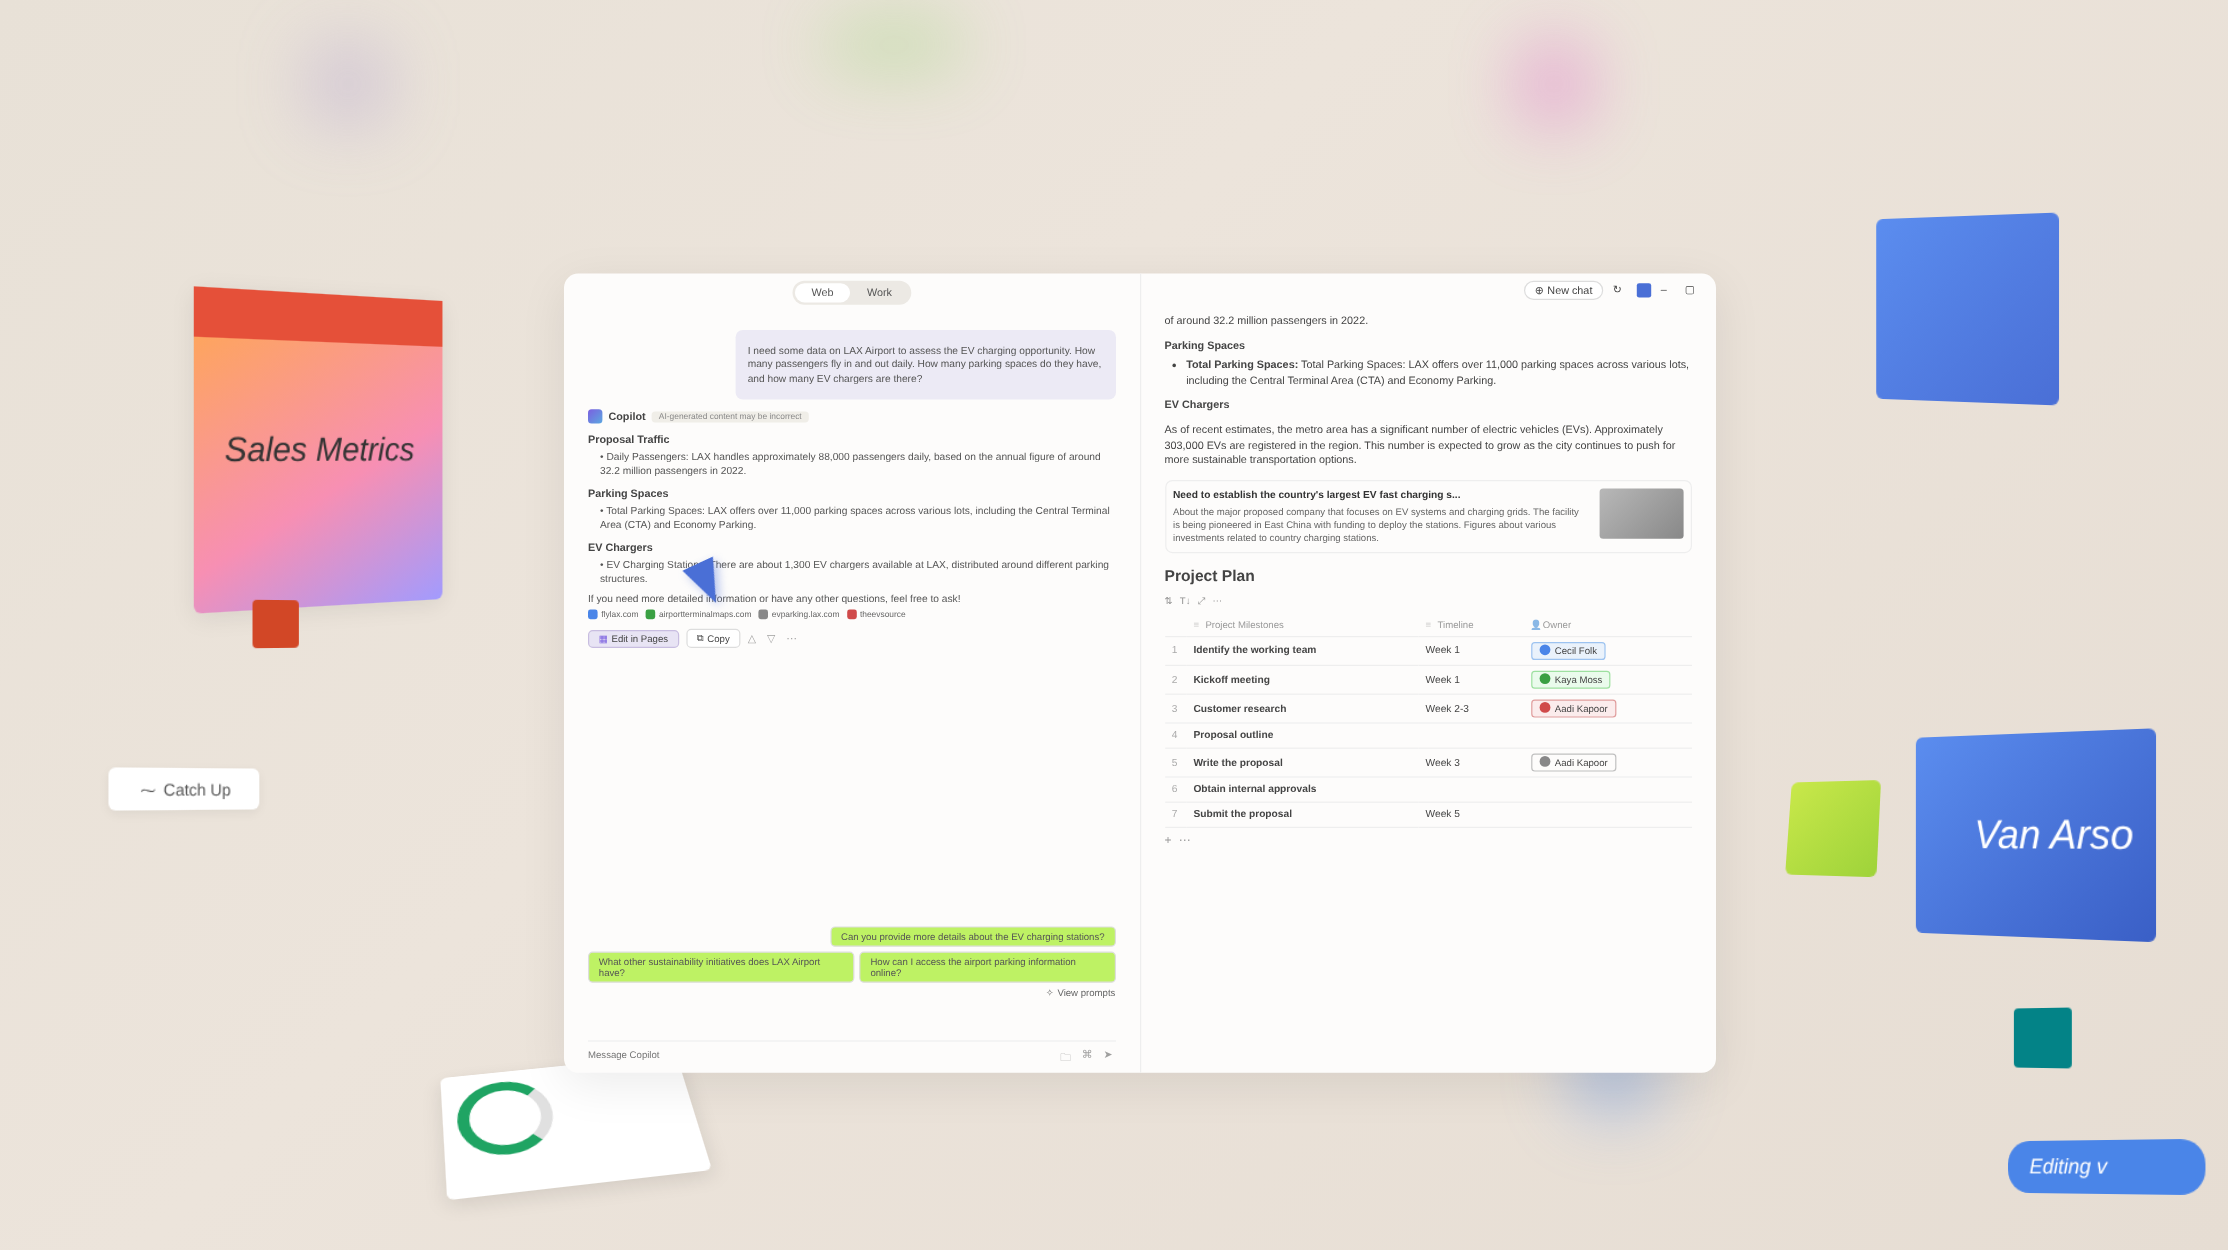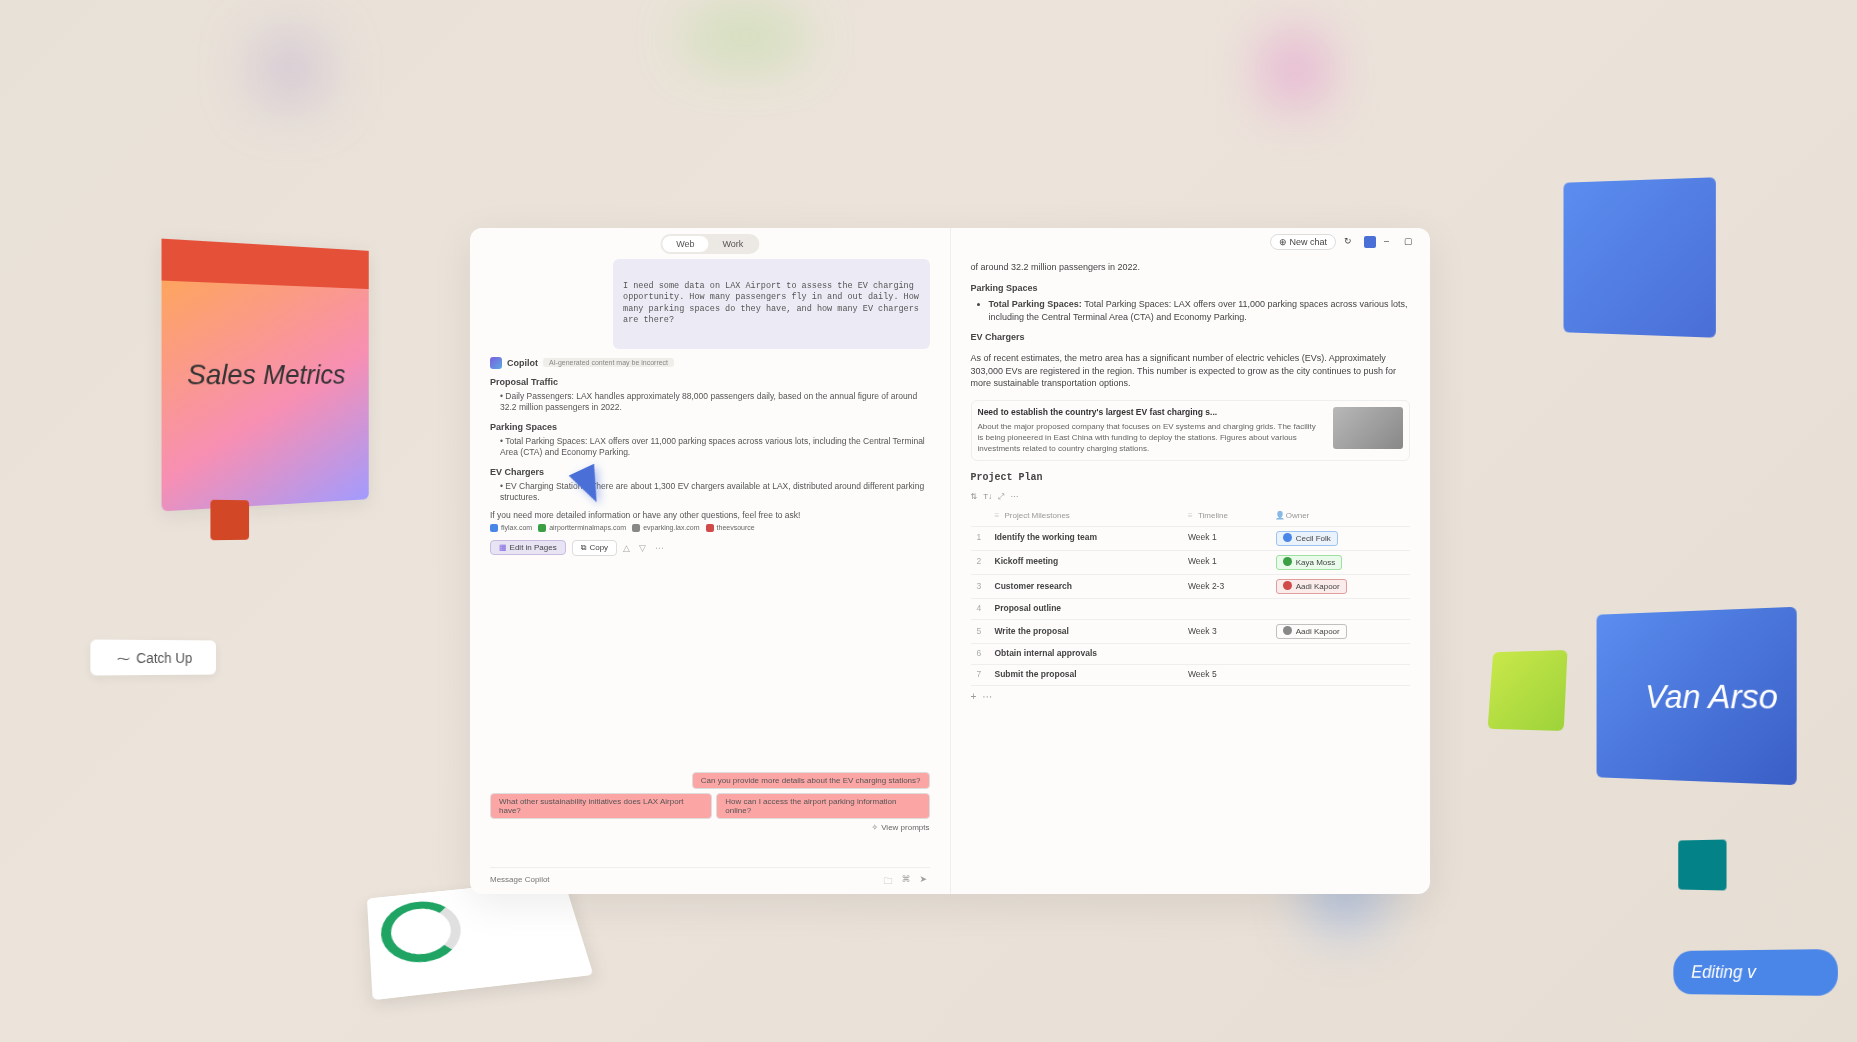--- a/index.html
+++ b/index.html
@@ -54,21 +54,21 @@
 .top-tabs { position: absolute; top: 6px; left: 50%; transform: translateX(-50%); display: flex; background: #ece9e4; border-radius: 12px; padding: 2px; font-size: 9px; }
 .top-tab { padding: 3px 14px; border-radius: 11px; color: #555; cursor: pointer; }
 .top-tab.active { background: #fff; }
 
 
 .hdr-ctrl { position: absolute; top: 6px; right: 14px; display: flex; gap: 8px; align-items: center; font-size: 9px; }
 .btn-newchat { border: 1px solid #ddd; border-radius: 10px; padding: 2px 8px; background:#fff; display:flex; align-items:center; gap:3px; cursor:pointer;}
 .hdr-icon { width: 12px; height: 12px; display:inline-block; }
 
 
-.user-msg { background: #eceaf5; border-radius: 6px; padding: 22px 10px; margin: 16px 0 8px auto; width: 72%; font-size: 8.5px; line-height: 1.35; color:#555;font-family:Liberation Mono, monospace;}
+.user-msg { background: #eceaf5; border-radius: 6px; padding: 12px 10px; margin: 32px 0 8px auto; width: 72%; font-size: 8.5px; line-height: 1.35; color:#555;}
 .copilot-hdr { display: flex; align-items: center; gap: 5px; margin: 6px 0 4px 0; font-size: 9px; }
 .copilot-icon { width: 12px; height: 12px; background: linear-gradient(135deg,#7b5fe0,#5ba8e0); border-radius: 3px; }
 .tag { background: #f0eee8; border-radius: 3px; padding: 1px 6px; font-size: 7px; color:#888; }
 .section-h { font-weight: 600; font-size: 9px; margin: 8px 0 4px 0; }
 .bullet { font-size: 8.5px; margin-left: 10px; margin-bottom: 3px; line-height: 1.35; color:#555;}
 .bullet::before { content: '• '; }
 .action-row { display: flex; gap: 6px; margin: 8px 0; align-items: center; flex-wrap:wrap;}
 .pill-btn { border: 1px solid #ddd; border-radius: 4px; padding: 2px 8px; font-size: 8px; display: flex; align-items:center; gap:3px; background:#fff; cursor:pointer;}
 .pill-primary { background: #e8e4f4; border-color: #c8bde0; }
 .ref-chip { display:inline-flex; align-items:center; gap:3px; font-size:7px; color:#666; }
@@ -76,37 +76,37 @@
 .cursor-3d {
   position: absolute; left: 105px; top: 240px;
   width: 0; height: 0;
   border-left: 14px solid transparent;
   border-right: 14px solid transparent;
   border-top: 36px solid #4a6fd6;
   transform: rotate(-25deg);
   filter: drop-shadow(2px 4px 4px rgba(74,111,214,0.4));
 }
 .suggestions { position: absolute; bottom: 62px; right: 20px; left: 20px; display:flex; flex-direction:column; gap:4px; align-items:flex-end;}
-.sug-chip { border:1px solid #ddd; border-radius:4px; padding:3px 8px; font-size:8px; color:#555; background:#fca5a5; cursor:pointer; }
+.sug-chip { border:1px solid #ddd; border-radius:4px; padding:3px 8px; font-size:8px; color:#555; background:#bef264; cursor:pointer; }
 .sug-row { display:flex; gap:4px; }
 .view-prompts { font-size:8px; color:#666; display:flex; align-items:center; gap:3px; cursor:pointer;}
 .input-bar { position: absolute; bottom: 10px; left: 20px; right: 20px; border-top:1px solid #eee; padding-top:6px; display:flex; align-items:center; }
 .input-bar input { border:none; outline:none; flex:1; font-size:8px; color:#888; background:transparent;}
 .input-icons { display:flex; gap:8px; }
 .mini-icon { width:10px; height:10px; opacity:0.5; cursor:pointer; }
 
 
 .r-body { font-size: 9px; line-height: 1.4; }
 .r-body ul { margin-left: 18px; }
 .r-body li { margin-bottom: 5px; }
 .note-card { border:1px solid #eee; border-radius:6px; padding:6px; display:flex; gap:10px; margin:10px 0; }
 .note-card .txt { flex:1; font-size:8px; color:#666; }
 .note-card .txt b { display:block; font-size:8.5px; color:#333; margin-bottom:2px;}
 .note-card .img { width:70px; height:42px; background:linear-gradient(135deg,#b8b8b8,#888); border-radius:3px; }
-.plan-title { font-weight:600; font-size:10px; margin:6px 0;font-family:Liberation Mono, monospace; }
+.plan-title { font-weight:600; font-size:13px; margin:6px 0; }
 .plan-tools { display:flex; gap:6px; font-size:8px; opacity:0.6; margin-bottom:4px;}
 table { width:100%; border-collapse: collapse; font-size:8.5px; }
 th { text-align:left; font-weight:400; color:#999; padding:4px 6px; border-bottom:1px solid #eee; font-size:8px;}
 th .th-ic { width:8px; height:8px; display:inline-block; opacity:0.5; margin-right:2px;}
 td { padding:4px 6px; border-bottom:1px solid #eee; }
 td.num { color:#aaa; width:18px; }
 .owner-chip { display:inline-flex; align-items:flex-start; gap:4px; border:1px solid #d0d0d0; border-radius:3px; padding:1px 6px; font-size:8px;}
 .owner-chip .av { width:9px; height:9px; border-radius:50%; }
 .own-cecil { border-color:#9dc3f0; background:#eaf2fb; }
 .own-cecil .av { background:#4a85e8; }

